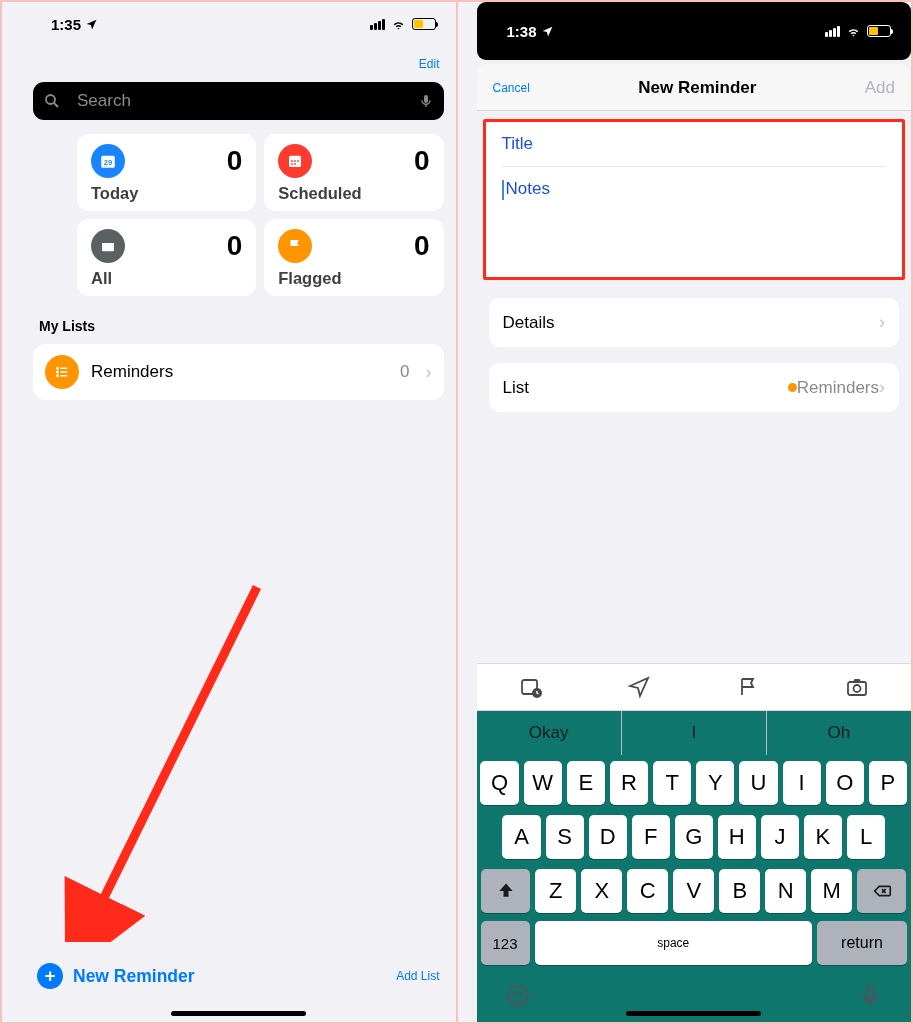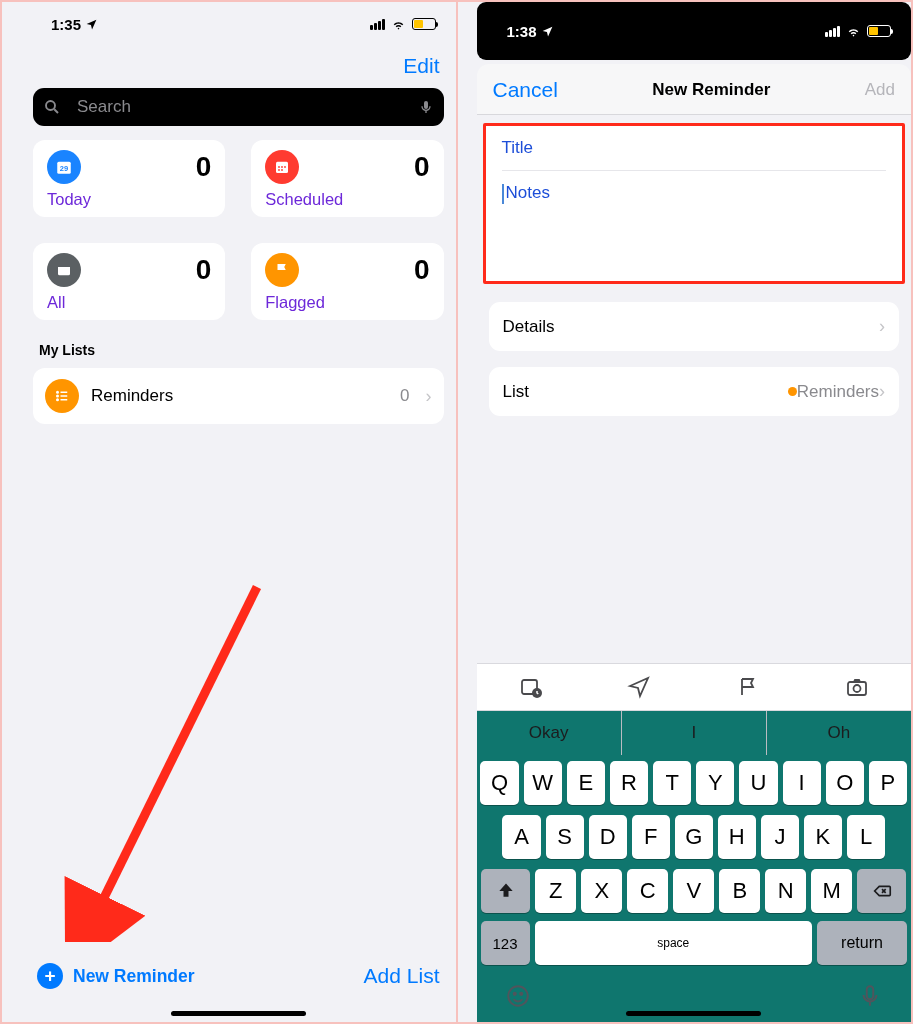--- a/index.html
+++ b/index.html
@@ -40,44 +40,44 @@
   .signal .b1{height:5px}.signal .b2{height:7px}.signal .b3{height:9px}.signal .b4{height:11px}
   .battery {
     width: 24px; height: 12px; border: 1px solid currentColor; border-radius: 3px;
     position: relative; display:flex; align-items:center; padding:1px;
   }
   .battery::after{content:'';position:absolute;right:-3px;top:3px;width:2px;height:5px;background:currentColor;border-radius:0 2px 2px 0;}
   .battery-fill{height:100%;width:45%;background:#ffc400;border-radius:1px;}
 
   
   .edit-row { text-align: right; padding: 8px 16px 4px; }
-  .link-blue { color: #007aff; font-size: 21px; }
+  .link-blue { color: #007aff; font-size: 12px; }
   .search-bar {
     margin: 6px 12px 14px; background: #000000; border-radius: 11px;
     height: 38px; display: flex; align-items: center; padding: 0 10px; gap: 16px;
     color: #8a8a8e;
   }
   .search-bar .mag { width:18px; }
   .search-bar .txt { flex:1; font-size:17px; }
   .search-bar .mic { width:16px; }
 
-  .grid-tiles { display: grid; grid-template-columns: 1fr 1fr; gap: 26px; padding: 0 12px 4px; }
+  .grid-tiles { display: grid; grid-template-columns: 1fr 1fr; gap: 8px; padding: 0 12px 4px; margin-left: 44px; }
   .tile {
     background: #fff; border-radius: 12px; padding: 10px 14px 8px;
     display: flex; flex-direction: column; gap: 6px;
   }
   .tile-top { display: flex; justify-content: space-between; align-items: center; }
   .tile-icon {
     width: 34px; height: 34px; border-radius: 50%;
     display: flex; align-items: center; justify-content: center; color:#fff;
   }
   .ic-blue{background:#1a84ff;} .ic-red{background:#ff3b30;}
   .ic-grey{background:#5b6063;} .ic-orange{background:#ff9500;}
   .tile-count { font-size: 28px; font-weight: 700; }
-  .tile-label { color: #6d28d9; font-size: 16.5px; font-weight:400; }
+  .tile-label { color: #404040; font-size: 16.5px; font-weight:700; }
 
   .section-title { font-size: 14px; font-weight: 700; padding: 18px 18px 10px; }
   .list-row {
     background: #fff; margin: 0 12px; border-radius: 12px;
     display: flex; align-items: center; padding: 11px 12px; gap: 12px;
   }
   .list-row .lbl { flex: 1; font-size: 17px; }
   .list-row .cnt { color: #8a8a8e; font-size: 17px; margin-right:4px;}
   .chev { color:#c5c5c8; font-size:18px; }
 

